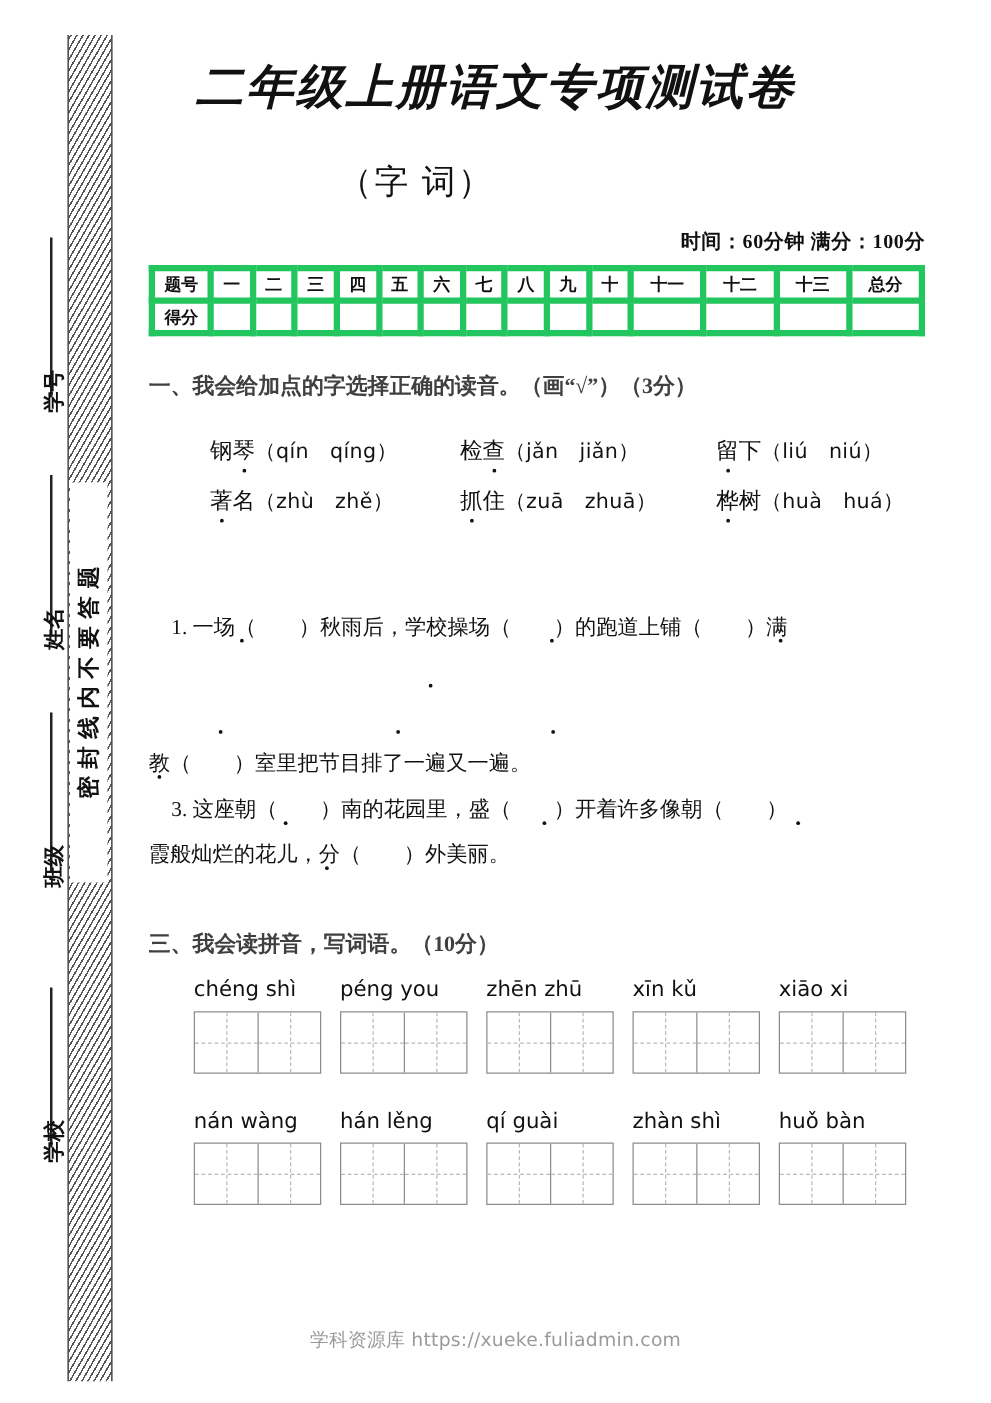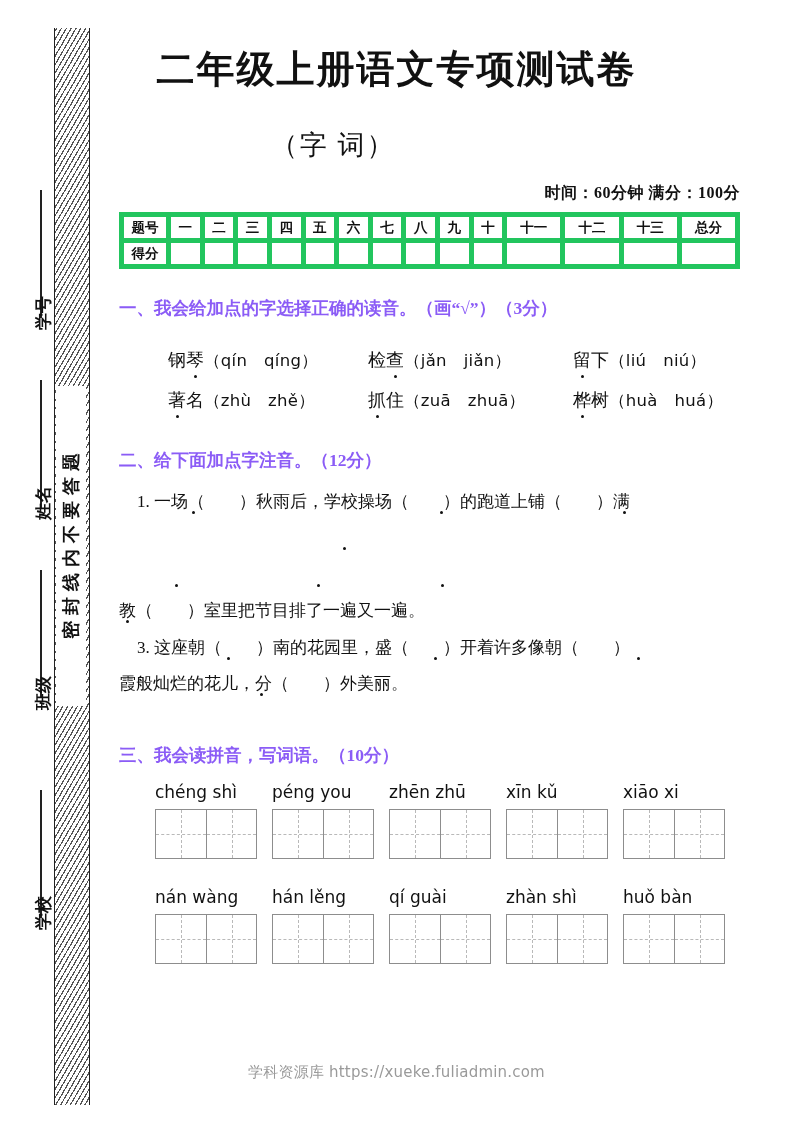--- a/index.html
+++ b/index.html
@@ -86,20 +86,21 @@
     position: absolute;
     left: 0;
     top: 44px;
     width: 793px;
     text-align: center;
     font-size: 38px;
     font-weight: 700;
     letter-spacing: 2px;
     color: #111;
     font-family: "Liberation Serif", "DejaVu Serif", serif;
+    font-style: italic;
   }
   .subtitle {
     position: absolute;
     left: 0;
     top: 127px;
     width: 666px;
     text-align: center;
     font-size: 27px;
     font-weight: 400;
     letter-spacing: 2px;
@@ -135,21 +136,21 @@
   }
   .score-table td.head-col {
     width: 42px;
   }
 
   
   .q-heading {
     position: absolute;
     font-size: 17.5px;
     font-weight: 700;
-    color: #8b5cf6;
+    color: #404040;
     white-space: nowrap;
     font-family: "Liberation Sans", "DejaVu Sans", sans-serif;
   }
   .q-heading .pts {
     font-family: "Liberation Serif", "DejaVu Serif", serif;
     font-weight: 700;
   }
 
   .pron-row {
     position: absolute;
@@ -366,23 +367,20 @@
         <span class="pin">（zuā　zhuā）</span>
     </div>
     <div class="pron-item">
       <span class="hanzi"></span>
         <span class="hanzi dotted">桦</span>
         <span class="hanzi">树</span>
         <span class="pin">（huà　huá）</span>
     </div>
   </div>
 
-  <div class="q-heading" style="left:119px; top:448px;">
-    <span>二、</span><span>给下面加点字注音。</span><span class="pts">（12分）</span>
-  </div>
 
   <div class="sent-line" style="left:137px; top:493px;">1. 一场（　　）秋雨后，学校操场（　　）的跑道上铺（　　）满</div>
 
   <div class="sent-line" style="left:119px; top:602px;">教（　　）室里把节目排了一遍又一遍。</div>
 
   <div class="sent-line" style="left:137px; top:639px;">3. 这座朝（　　）南的花园里，盛（　　）开着许多像朝（　　）</div>
   <div class="sent-line" style="left:119px; top:675px;">霞般灿烂的花儿，分（　　）外美丽。</div>
 
   <div style="position:absolute;left:192px;top:511px;width:3px;height:3px;border-radius:50%;background:#111;"></div>
   <div style="position:absolute;left:440px;top:511px;width:3px;height:3px;border-radius:50%;background:#111;"></div>

